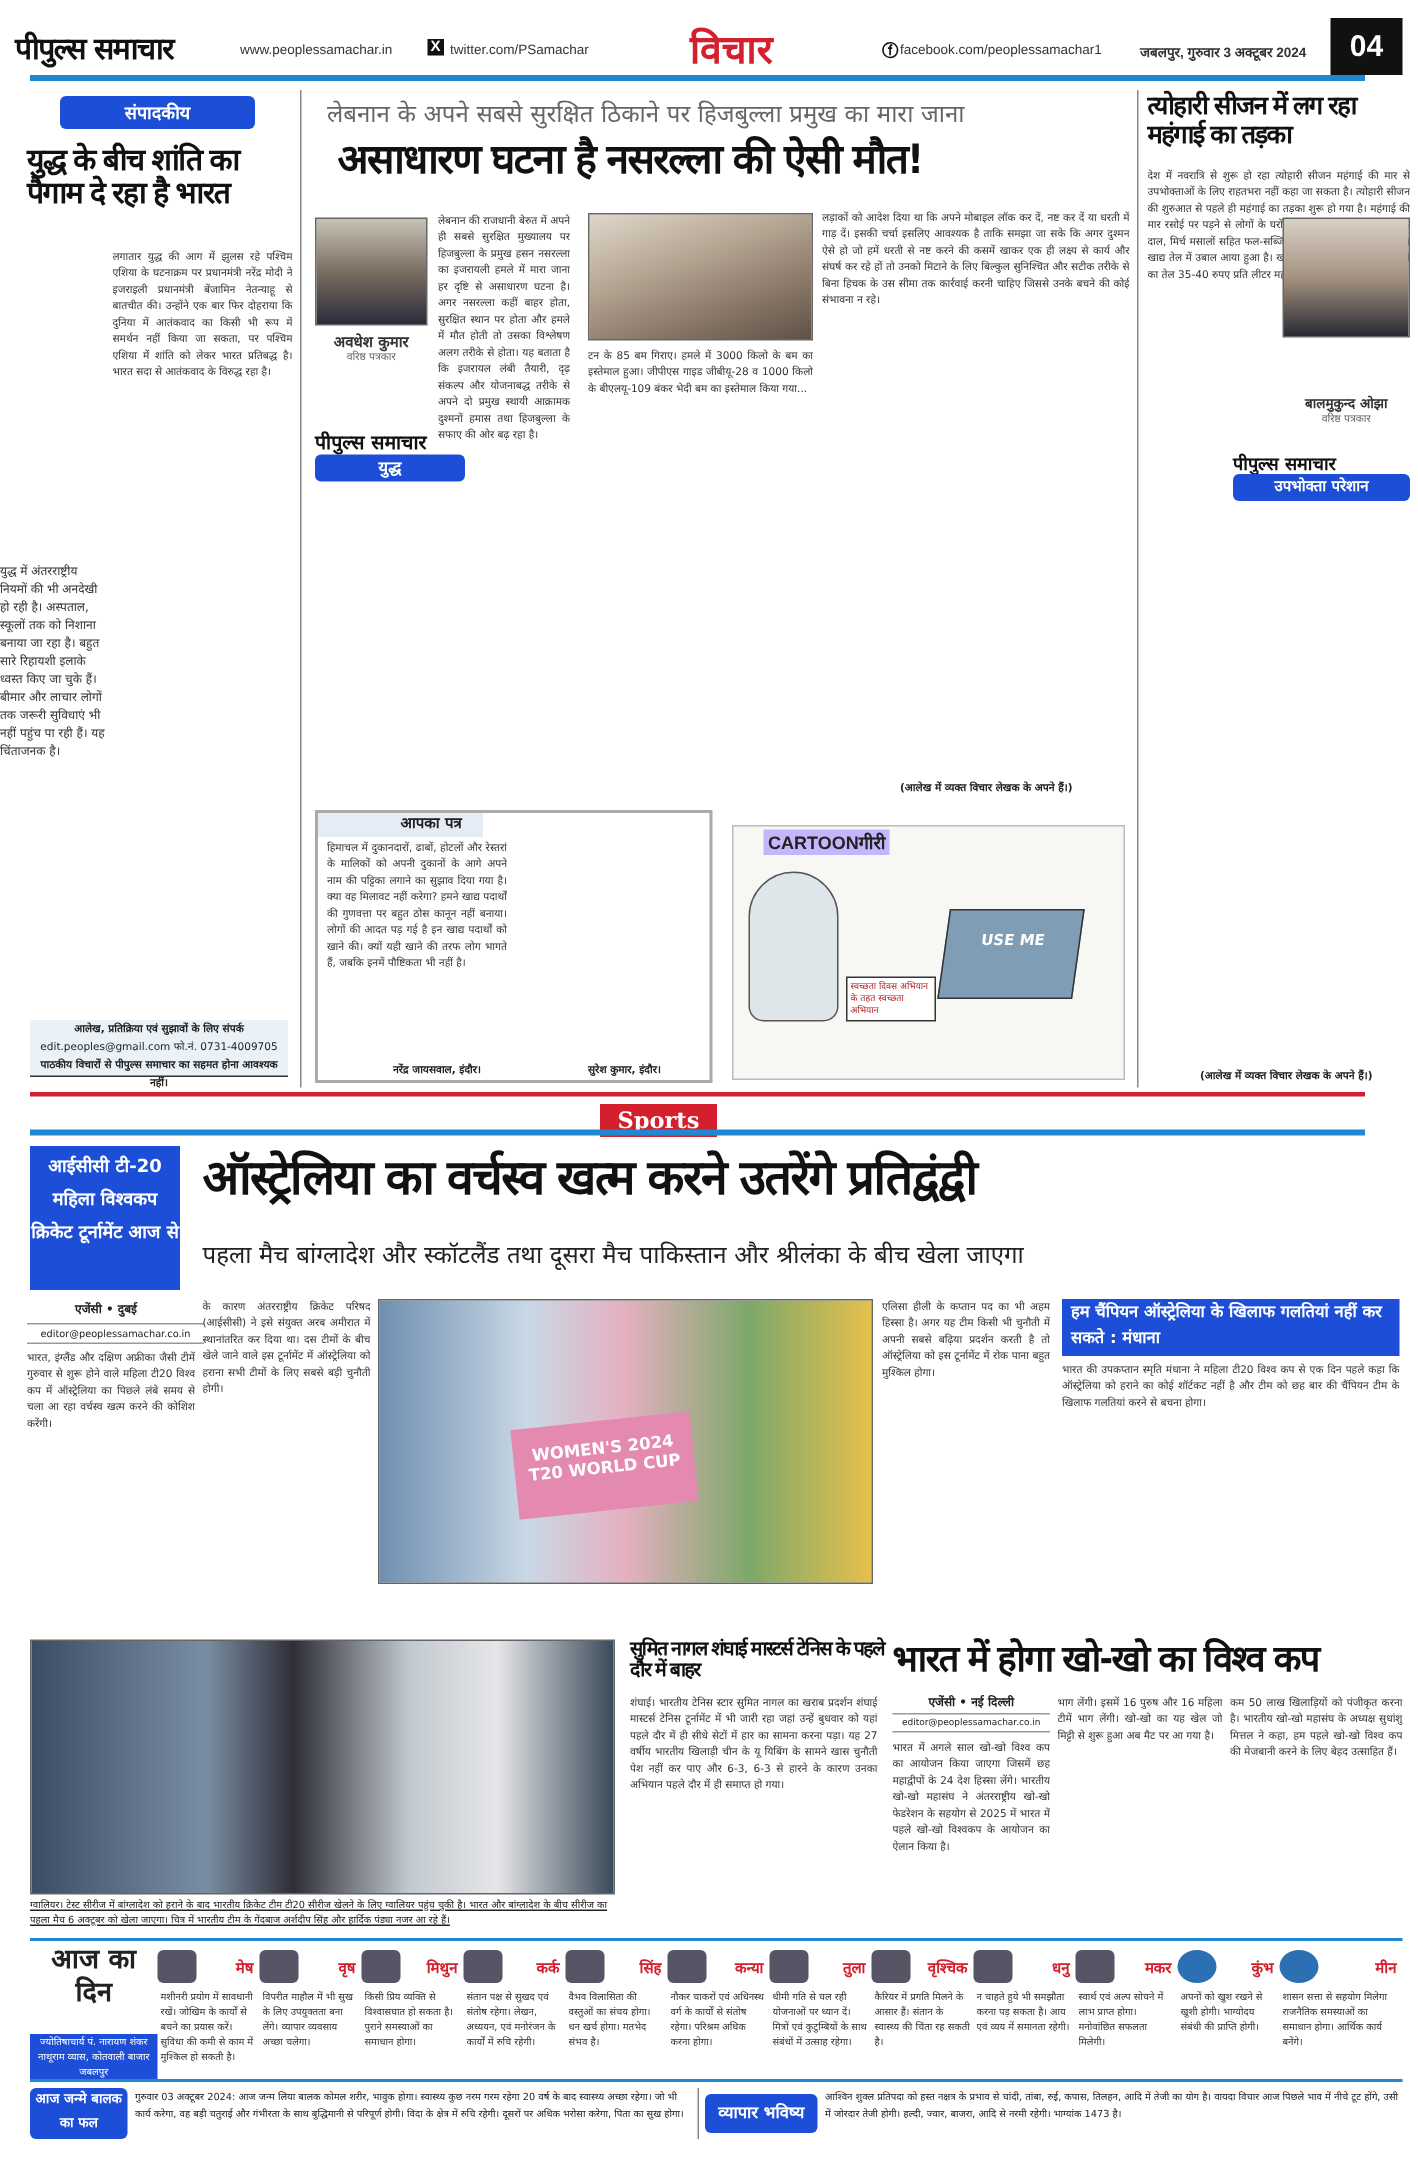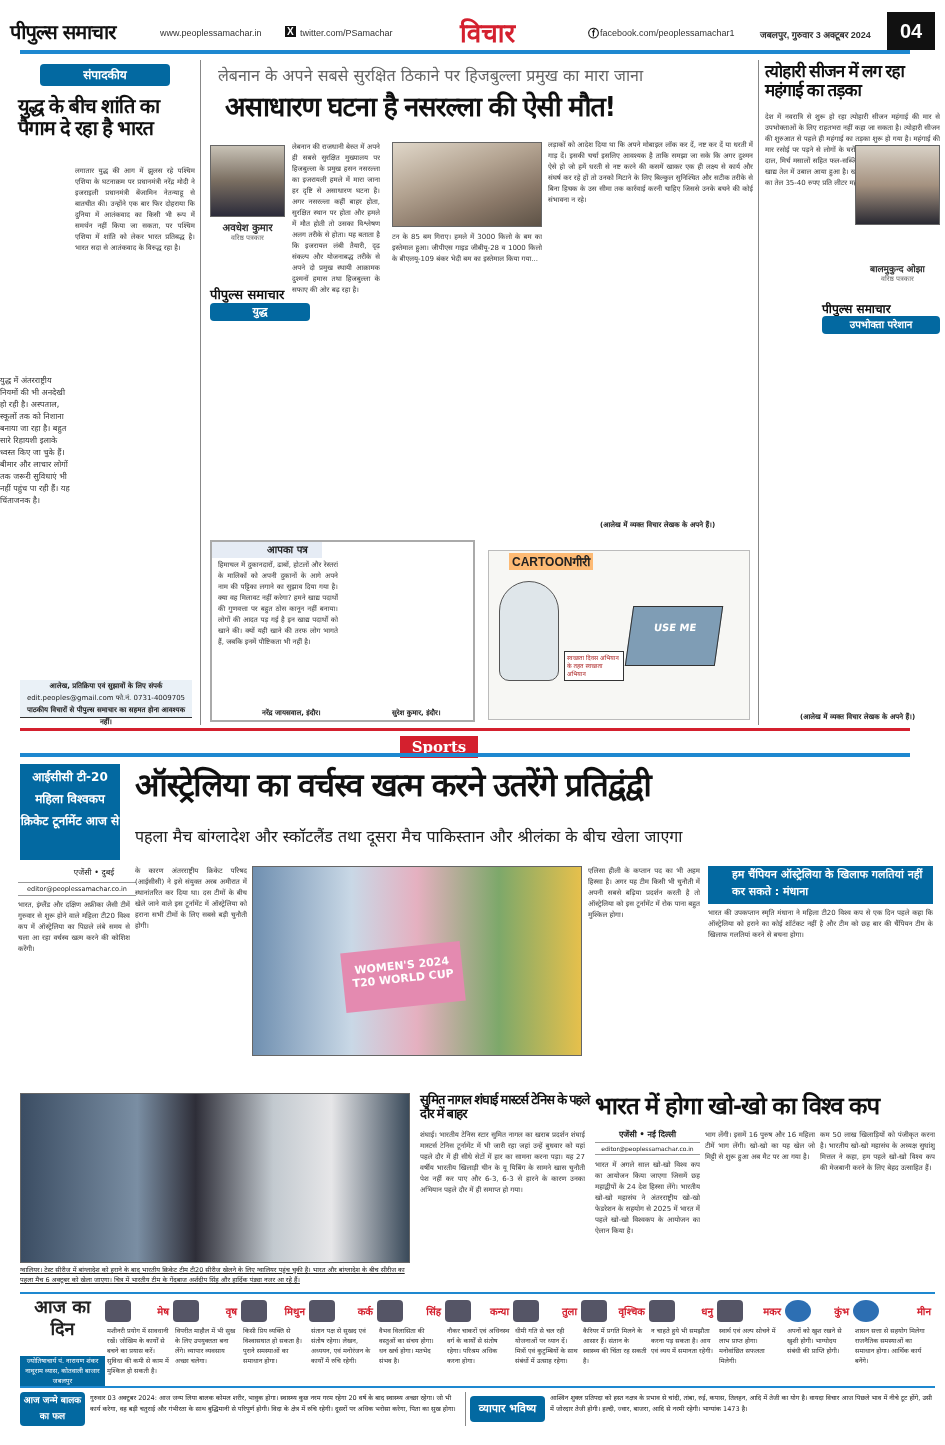--- a/index.html
+++ b/index.html
@@ -7,21 +7,21 @@
 .abs{position:absolute}
 .masthead{top:18px;left:10px;width:925px;height:30px}
 .logo{position:absolute;left:0;top:0;font-family:"DejaVu Serif",serif;font-weight:bold;font-size:20px;color:#111;letter-spacing:-1px}
 .small{font-family:"Liberation Sans",sans-serif;font-size:9px;color:#333;position:absolute}
 .vichar{position:absolute;left:450px;top:-4px;font-family:"DejaVu Serif",serif;font-weight:bold;font-size:26px;color:#d4202e}
 .pagenum{position:absolute;right:0;top:-6px;width:48px;height:38px;background:#111;color:#fff;font-family:"Liberation Sans",sans-serif;font-weight:bold;font-size:20px;text-align:center;line-height:38px}
 .blueline{position:absolute;height:5px;background:#1e88d0}
 .redline{position:absolute;height:5px;background:#d4202e}
 .col-text{font-size:7px;line-height:11px;color:#333;text-align:justify;overflow:hidden}
 .vline{position:absolute;background:#888;width:1px}
-.tag-blue{position:absolute;background:#0369a1;color:#fff;font-family:"DejaVu Sans",sans-serif;font-weight:bold;text-align:center;border-radius:4px}
+.tag-blue{position:absolute;background:#1d4ed8;color:#fff;font-family:"DejaVu Sans",sans-serif;font-weight:bold;text-align:center;border-radius:4px}
 .headline{position:absolute;font-family:"DejaVu Sans Condensed","DejaVu Sans",sans-serif;font-weight:bold;color:#111;line-height:1.1;letter-spacing:-1px}
 .photo{position:absolute;background:linear-gradient(135deg,#8a8f96,#c9c3b8 40%,#6d6a63);border:1px solid #666}
 .caption{position:absolute;text-align:center;font-size:9px;color:#333}
 .zod{position:absolute;top:1300px;width:68px;height:80px}
 .zod .icon{width:26px;height:22px;background:#556;border-radius:4px;display:inline-block}
 .zod .name{position:absolute;right:4px;top:4px;color:#d4202e;font-weight:bold;font-size:10px}
 .zod .txt{position:absolute;top:26px;left:2px;right:2px;font-size:6.5px;line-height:10px;color:#333;overflow:hidden;height:55px}
 </style>
 </head>
 <body>
@@ -74,44 +74,44 @@
 <div class="abs" style="left:800px;top:712px;font-size:7px;font-weight:bold">(आलेख में व्यक्त विचार लेखक के अपने हैं।)</div>
 
 <div class="abs" style="left:210px;top:540px;width:265px;height:182px;border:2px solid #aaa">
   <div style="position:absolute;left:0;top:0;width:110px;height:16px;background:#e6ecf5;font-weight:bold;font-size:10px;padding-left:55px;line-height:16px">आपका पत्र</div>
   <div class="col-text" style="position:absolute;left:6px;top:18px;width:120px;height:150px">हिमाचल में दुकानदारों, ढाबों, होटलों और रेस्तरां के मालिकों को अपनी दुकानों के आगे अपने नाम की पट्टिका लगाने का सुझाव दिया गया है। क्या वह मिलावट नहीं करेगा? हमने खाद्य पदार्थों की गुणवत्ता पर बहुत ठोस कानून नहीं बनाया। लोगों की आदत पड़ गई है इन खाद्य पदार्थों को खाने की। क्यों यही खाने की तरफ लोग भागते हैं, जबकि इनमें पौष्टिकता भी नहीं है।</div>
   <div style="position:absolute;left:50px;top:166px;font-size:7px;font-weight:bold">नरेंद्र जायसवाल, इंदौर।</div>
   <div style="position:absolute;left:180px;top:166px;font-size:7px;font-weight:bold">सुरेश कुमार, इंदौर।</div>
 </div>
 
 <div class="abs" style="left:488px;top:550px;width:262px;height:170px;border:1px solid #bbb;background:#f7f7f4">
-  <div style="position:absolute;left:20px;top:2px;font-weight:bold;font-size:12px;font-family:'Liberation Sans',sans-serif;background:#fdba74;padding:0 3px">CARTOONगीरी</div>
+  <div style="position:absolute;left:20px;top:2px;font-weight:bold;font-size:12px;font-family:'Liberation Sans',sans-serif;background:#c4b5fd;padding:0 3px">CARTOONगीरी</div>
   <div style="position:absolute;left:10px;top:30px;width:60px;height:100px;border-radius:30px 30px 10px 10px;background:#dfe6ea;border:1px solid #555"></div>
   <div style="position:absolute;left:140px;top:55px;width:90px;height:60px;background:#7f9db5;border:1px solid #333;transform:skewX(-8deg);color:#fff;text-align:center;font-size:10px;font-weight:bold;padding-top:15px">USE ME</div>
   <div style="position:absolute;left:75px;top:100px;width:60px;height:30px;background:#fff;border:1px solid #333;font-size:6px;line-height:8px;padding:2px;color:#a22">स्वच्छता दिवस अभियान के तहत स्वच्छता अभियान</div>
 </div>
 
 <div class="redline" style="top:728px;left:20px;width:890px;height:3px"></div>
 <div class="abs" style="left:400px;top:736px;width:78px;height:22px;background:#d4202e;color:#fff;font-family:'DejaVu Serif',serif;font-weight:bold;font-size:15px;text-align:center;line-height:22px">Sports</div>
 <div class="blueline" style="top:753px;left:20px;width:890px;height:4px"></div>
 
 <div class="tag-blue" style="left:20px;top:764px;width:100px;height:96px;font-size:12px;line-height:22px;border-radius:0;padding-top:2px">आईसीसी टी-20 महिला विश्वकप क्रिकेट टूर्नामेंट आज से</div>
 <div class="headline" style="left:135px;top:768px;width:790px;font-size:32px">ऑस्ट्रेलिया का वर्चस्व खत्म करने उतरेंगे प्रतिद्वंद्वी</div>
 <div class="abs" style="left:135px;top:825px;width:790px;font-size:16px;color:#222">पहला मैच बांग्लादेश और स्कॉटलैंड तथा दूसरा मैच पाकिस्तान और श्रीलंका के बीच खेला जाएगा</div>
 
-<div class="abs" style="left:39px;top:866px;width:110px;font-size:8px;font-weight:normal;text-align:center">एजेंसी • दुबई</div>
+<div class="abs" style="left:50px;top:866px;width:110px;font-size:8px;font-weight:bold;text-align:left">एजेंसी • दुबई</div>
 <div class="abs" style="left:18px;top:882px;width:118px;font-size:6.5px;text-align:center;border-top:1px solid #999;border-bottom:1px solid #999;padding:2px 0">editor@peoplessamachar.co.in</div>
 <div class="abs col-text" style="left:18px;top:900px;width:112px;height:178px">भारत, इंग्लैंड और दक्षिण अफ्रीका जैसी टीमें गुरुवार से शुरू होने वाले महिला टी20 विश्व कप में ऑस्ट्रेलिया का पिछले लंबे समय से चला आ रहा वर्चस्व खत्म करने की कोशिश करेंगी।</div>
 <div class="abs col-text" style="left:135px;top:866px;width:112px;height:212px">के कारण अंतरराष्ट्रीय क्रिकेट परिषद (आईसीसी) ने इसे संयुक्त अरब अमीरात में स्थानांतरित कर दिया था। दस टीमों के बीच खेले जाने वाले इस टूर्नामेंट में ऑस्ट्रेलिया को हराना सभी टीमों के लिए सबसे बड़ी चुनौती होगी।</div>
 <div class="photo" style="left:252px;top:866px;width:330px;height:190px;background:linear-gradient(90deg,#6f8fb0,#c9d8e6 30%,#e5b0c0 50%,#7da86a 75%,#e6c04c)">
   <div style="position:absolute;left:90px;top:80px;width:120px;height:60px;background:#e48ab0;color:#fff;font-weight:bold;font-size:11px;text-align:center;padding-top:12px;transform:rotate(-6deg)">WOMEN'S 2024 T20 WORLD CUP</div>
 </div>
 <div class="abs col-text" style="left:252px;top:1058px;width:330px;height:22px"></div>
 <div class="abs col-text" style="left:588px;top:866px;width:112px;height:212px">एलिसा हीली के कप्तान पद का भी अहम हिस्सा है। अगर यह टीम किसी भी चुनौती में अपनी सबसे बढ़िया प्रदर्शन करती है तो ऑस्ट्रेलिया को इस टूर्नामेंट में रोक पाना बहुत मुश्किल होगा।</div>
-<div class="tag-blue" style="left:708px;top:866px;width:225px;height:38px;font-size:11px;line-height:17px;border-radius:0;text-align:left;padding-left:24px">हम चैंपियन ऑस्ट्रेलिया के खिलाफ गलतियां नहीं कर सकते : मंधाना</div>
+<div class="tag-blue" style="left:708px;top:866px;width:225px;height:38px;font-size:11px;line-height:17px;border-radius:0;text-align:left;padding-left:6px">हम चैंपियन ऑस्ट्रेलिया के खिलाफ गलतियां नहीं कर सकते : मंधाना</div>
 <div class="abs col-text" style="left:708px;top:908px;width:225px;height:170px">भारत की उपकप्तान स्मृति मंधाना ने महिला टी20 विश्व कप से एक दिन पहले कहा कि ऑस्ट्रेलिया को हराने का कोई शॉर्टकट नहीं है और टीम को छह बार की चैंपियन टीम के खिलाफ गलतियां करने से बचना होगा।</div>
 
 <div class="photo" style="left:20px;top:1093px;width:390px;height:170px;background:linear-gradient(90deg,#3b4d63,#7a8ea3 30%,#2e2e38 45%,#c2c9cf 65%,#e6e6e8 80%,#3a4a5a)"></div>
 <div class="abs" style="left:20px;top:1265px;width:390px;font-size:6.5px;line-height:10px;text-decoration:underline;color:#222">ग्वालियर। टेस्ट सीरीज में बांग्लादेश को हराने के बाद भारतीय क्रिकेट टीम टी20 सीरीज खेलने के लिए ग्वालियर पहुंच चुकी है। भारत और बांग्लादेश के बीच सीरीज का पहला मैच 6 अक्टूबर को खेला जाएगा। चित्र में भारतीय टीम के गेंदबाज अर्शदीप सिंह और हार्दिक पंड्या नजर आ रहे हैं।</div>
 
 <div class="headline" style="left:420px;top:1093px;width:170px;font-size:13px">सुमित नागल शंघाई मास्टर्स टेनिस के पहले दौर में बाहर</div>
 <div class="abs col-text" style="left:420px;top:1130px;width:165px;height:160px">शंघाई। भारतीय टेनिस स्टार सुमित नागल का खराब प्रदर्शन शंघाई मास्टर्स टेनिस टूर्नामेंट में भी जारी रहा जहां उन्हें बुधवार को यहां पहले दौर में ही सीधे सेटों में हार का सामना करना पड़ा। यह 27 वर्षीय भारतीय खिलाड़ी चीन के यू यिबिंग के सामने खास चुनौती पेश नहीं कर पाए और 6-3, 6-3 से हारने के कारण उनका अभियान पहले दौर में ही समाप्त हो गया।</div>
 
 <div class="headline" style="left:595px;top:1093px;width:340px;font-size:24px">भारत में होगा खो-खो का विश्व कप</div>
 <div class="abs" style="left:595px;top:1128px;width:105px;font-size:8px;font-weight:bold;text-align:center">एजेंसी • नई दिल्ली</div>

